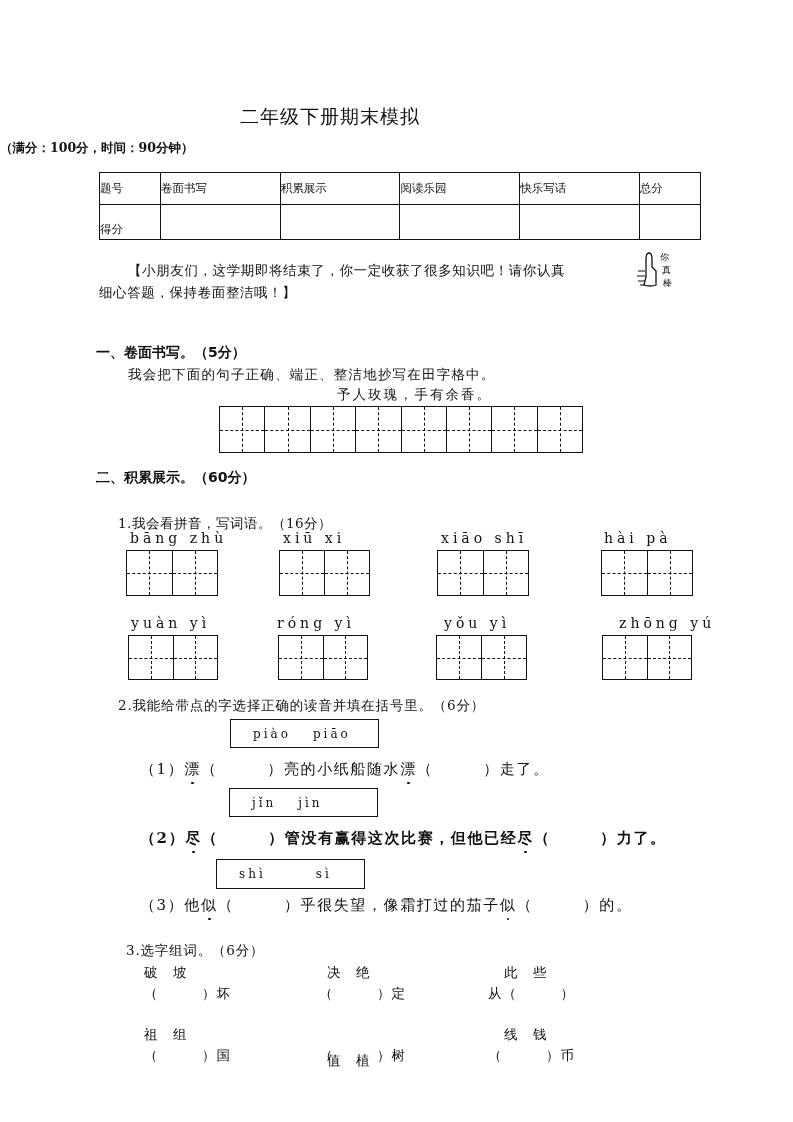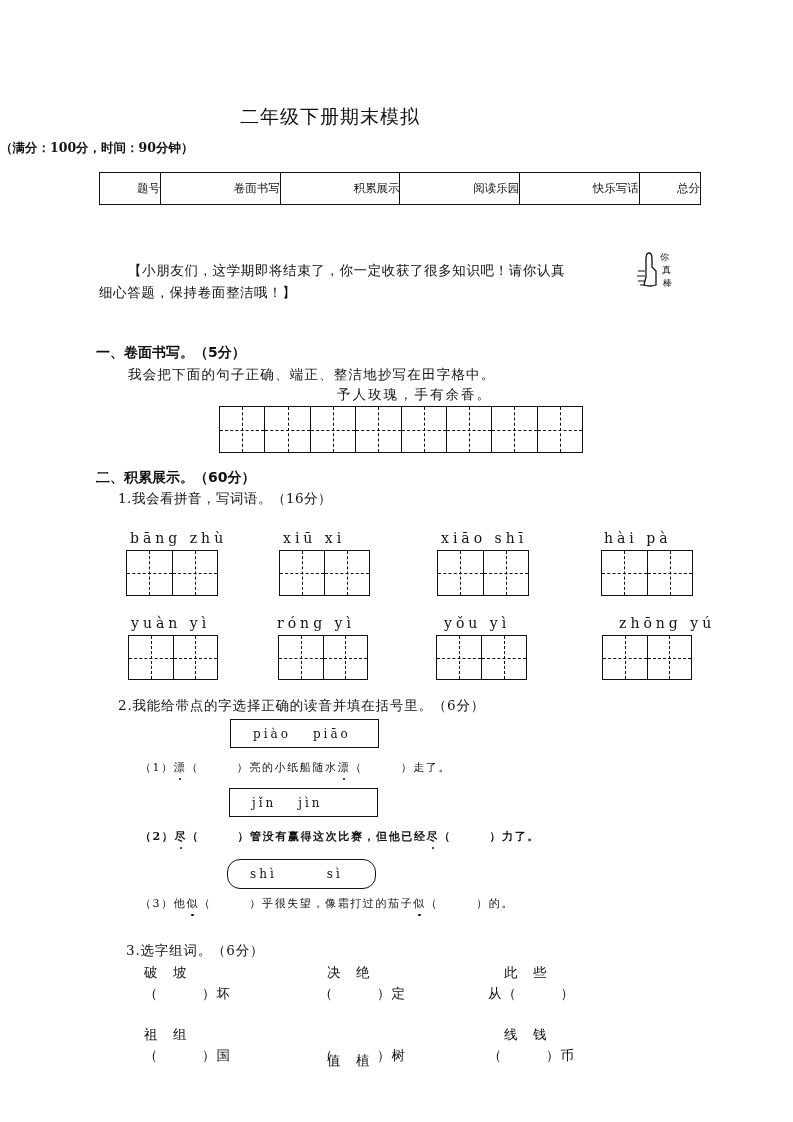--- a/index.html
+++ b/index.html
@@ -1,54 +1,62 @@
 <!DOCTYPE html>
 <html><head>
 <meta charset="utf-8">
 <style>
   html, body { margin: 0; padding: 0; background: #ffffff; }
   body { width: 793px; height: 1122px; position: relative; overflow: hidden; color: #111; font-family: "DejaVu Serif", "Liberation Serif", serif; }
   .abs { position: absolute; white-space: nowrap; }
   .title { left: 0; width: 660px; top: 104px; text-align: center; font-size: 19px; letter-spacing: 1px; font-family: "DejaVu Sans", sans-serif; }
   .subtitle { left: 0; width: 793px; top: 140px; font-size: 12.5px; font-weight: bold; }
   table.score { position: absolute; left: 99px; top: 172px; width: 602px; border-collapse: collapse; font-family: "DejaVu Sans", sans-serif; font-size: 11.5px; }
-  table.score td { border: 1.3px solid #111; text-align: right; height: 31px; padding: 0; }
+  table.score td { border: 1.3px solid #111; text-align: left; height: 31px; padding: 0; }
   table.score tr.r2 td { height: 32px; vertical-align: bottom; padding-bottom: 2px; }
   .intro { font-size: 13.5px; letter-spacing: 0.6px; }
   .thumb { left: 632px; top: 247px; width: 46px; height: 46px; }
   .h1 { font-size: 14px; font-weight: bold; font-family: "DejaVu Sans", sans-serif; }
   .p { font-size: 13.5px; letter-spacing: 1.2px; }
   .grid { position: absolute; border: 1.4px solid #111; box-sizing: border-box; display: flex; }
   .grid .cell { position: relative; height: 100%; border-right: 1.4px solid #111; box-sizing: border-box; flex: 1; }
   .grid .cell:last-child { border-right: none; }
   .grid .cell::before { content: ""; position: absolute; left: 50%; top: 0; bottom: 0; border-left: 1.2px dashed #111; }
   .grid .cell::after { content: ""; position: absolute; top: 50%; left: 0; right: 0; border-top: 1.2px dashed #111; }
   .py { font-size: 14px; letter-spacing: 4px; font-family: "DejaVu Serif", serif; }
   .pybox { position: absolute; border: 1.4px solid #111; box-sizing: border-box; font-size: 12px; letter-spacing: 3px; display: flex; align-items: center; padding-left: 22px; }
   .pybox span { margin-right: 22px; }
   .dot { position: relative; display: inline-block; }
   .dot::after { content: ""; position: absolute; left: 50%; bottom: -5px; width: 2.5px; height: 2.5px; margin-left: -1.25px; background: #111; border-radius: 50%; }
-  .q { font-size: 11px; letter-spacing: 1.6px; }
+  .q { font-size: 15px; letter-spacing: 1.6px; }
   .c3 { font-size: 13.5px; letter-spacing: 1px; }
 </style>
 </head>
 <body>
 
 <div class="abs title">二年级下册期末模拟</div>
 <div class="abs subtitle">（满分：100分，时间：90分钟）</div>
 
 <table class="score">
   <tbody>
       <tr>
     <td>题号</td>
     <td>卷面书写</td>
     <td>积累展示</td>
     <td>阅读乐园</td>
     <td>快乐写话</td>
     <td>总分</td>
+  </tr>
+  <tr class="r2">
+    <td>得分</td>
+    <td></td>
+    <td></td>
+    <td></td>
+    <td></td>
+    <td></td>
   </tr>
 </tbody>
   </table>
 
 <div class="abs intro" style="left:128px; top:262px;">【小朋友们，这学期即将结束了，你一定收获了很多知识吧！请你认真</div>
 <div class="abs intro" style="left:99px; top:284px;">细心答题，保持卷面整洁哦！】</div>
 <div class="abs thumb">
   <svg width="46" height="46" viewBox="0 0 46 46">
     <path d="M14 30 L14 12 Q14 6 17 6 Q20 6 20 12 L20 20 L24 24 L24 38 Q18 40 12 38 Z" fill="none" stroke="#111" stroke-width="1.3"></path>
     <path d="M6 24 L13 24 M5 29 L13 29 M6 34 L13 34 M8 38 L13 38" fill="none" stroke="#111" stroke-width="1.2"></path>
@@ -66,21 +74,21 @@
   <div class="cell"></div>
   <div class="cell"></div>
   <div class="cell"></div>
   <div class="cell"></div>
   <div class="cell"></div>
   <div class="cell"></div>
   <div class="cell"></div>
 </div>
 
 <div class="abs h1" style="left:96px; top:469px;">二、积累展示。（60分）</div>
-<div class="abs p" style="left:118px; top:490px; letter-spacing:0.5px;">1.我会看拼音，写词语。（16分）</div>
+<div class="abs p" style="left:118px; top:515px; letter-spacing:0.5px;">1.我会看拼音，写词语。（16分）</div>
 
 <div class="abs py" style="left:130px; top:530px;">bāng zhù</div>
 <div class="grid" style="left:126px; top:550px; width:92px; height:46px;">
   <div class="cell"></div>
   <div class="cell"></div>
 </div>
 <div class="abs py" style="left:283px; top:530px;">xiū xi</div>
 <div class="grid" style="left:279px; top:550px; width:91px; height:46px;">
   <div class="cell"></div>
   <div class="cell"></div>
@@ -128,21 +136,21 @@
 </div>
 
 <div class="pybox" style="left:229px; top:788px; width:149px; height:29px;">
   <span>jǐn</span>
   <span>jìn</span>
 </div>
 <div class="abs q" style="left:140px; top:829px;font-weight:bold;">
   <span>（2）</span><span class="dot">尽</span><span>（　　　）管没有赢得这次比赛，但他已经</span><span class="dot">尽</span><span>（　　　）力了。</span>
 </div>
 
-<div class="pybox" style="left:227px; top:859px; width:149px; height:30px;border-radius:13px;">
+<div class="pybox" style="left:216px; top:859px; width:149px; height:30px;">
   <span style="margin-right:50px;">shì</span>
   <span>sì</span>
 </div>
 <div class="abs q" style="left:140px; top:896px;">
   <span>（3）</span><span>他</span><span class="dot">似</span><span>（　　　）乎很失望，像霜打过的茄子</span><span class="dot">似</span><span>（　　　）的。</span>
 </div>
 
 <div class="abs p" style="left:126px; top:942px; letter-spacing:0.8px;">3.选字组词。（6分）</div>
 
 <div class="abs c3" style="left:144px; top:964px;">破　坡</div>

